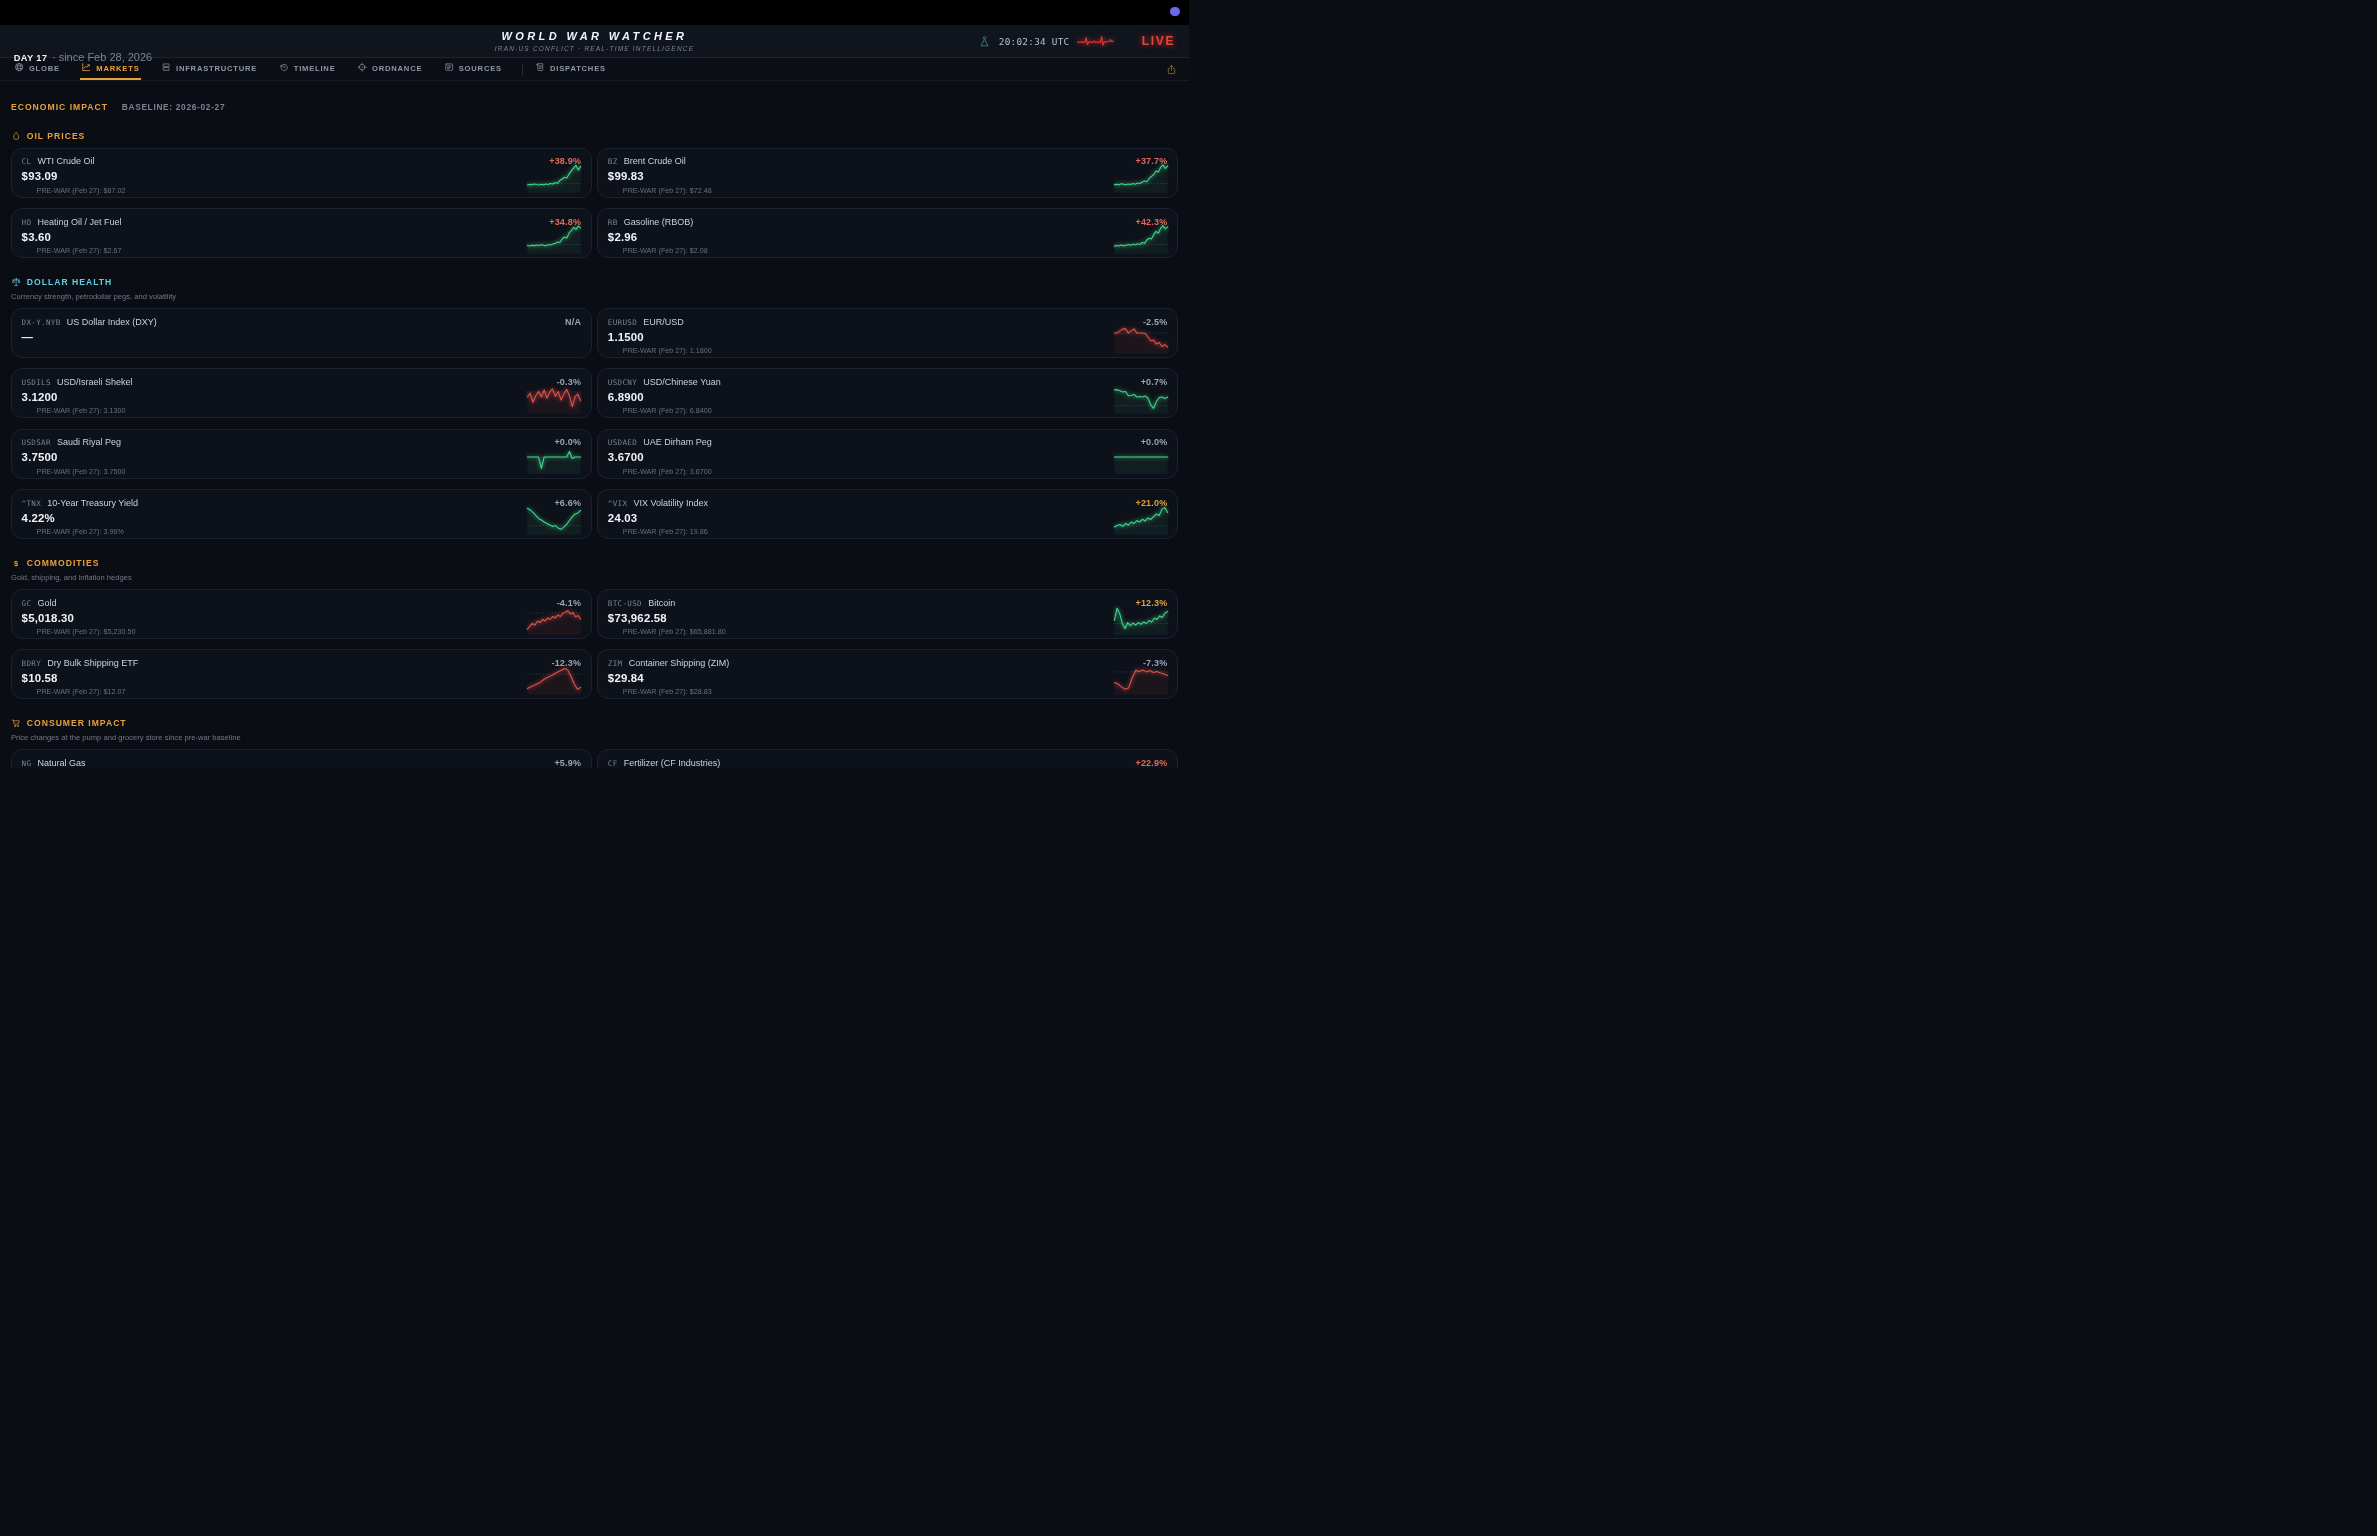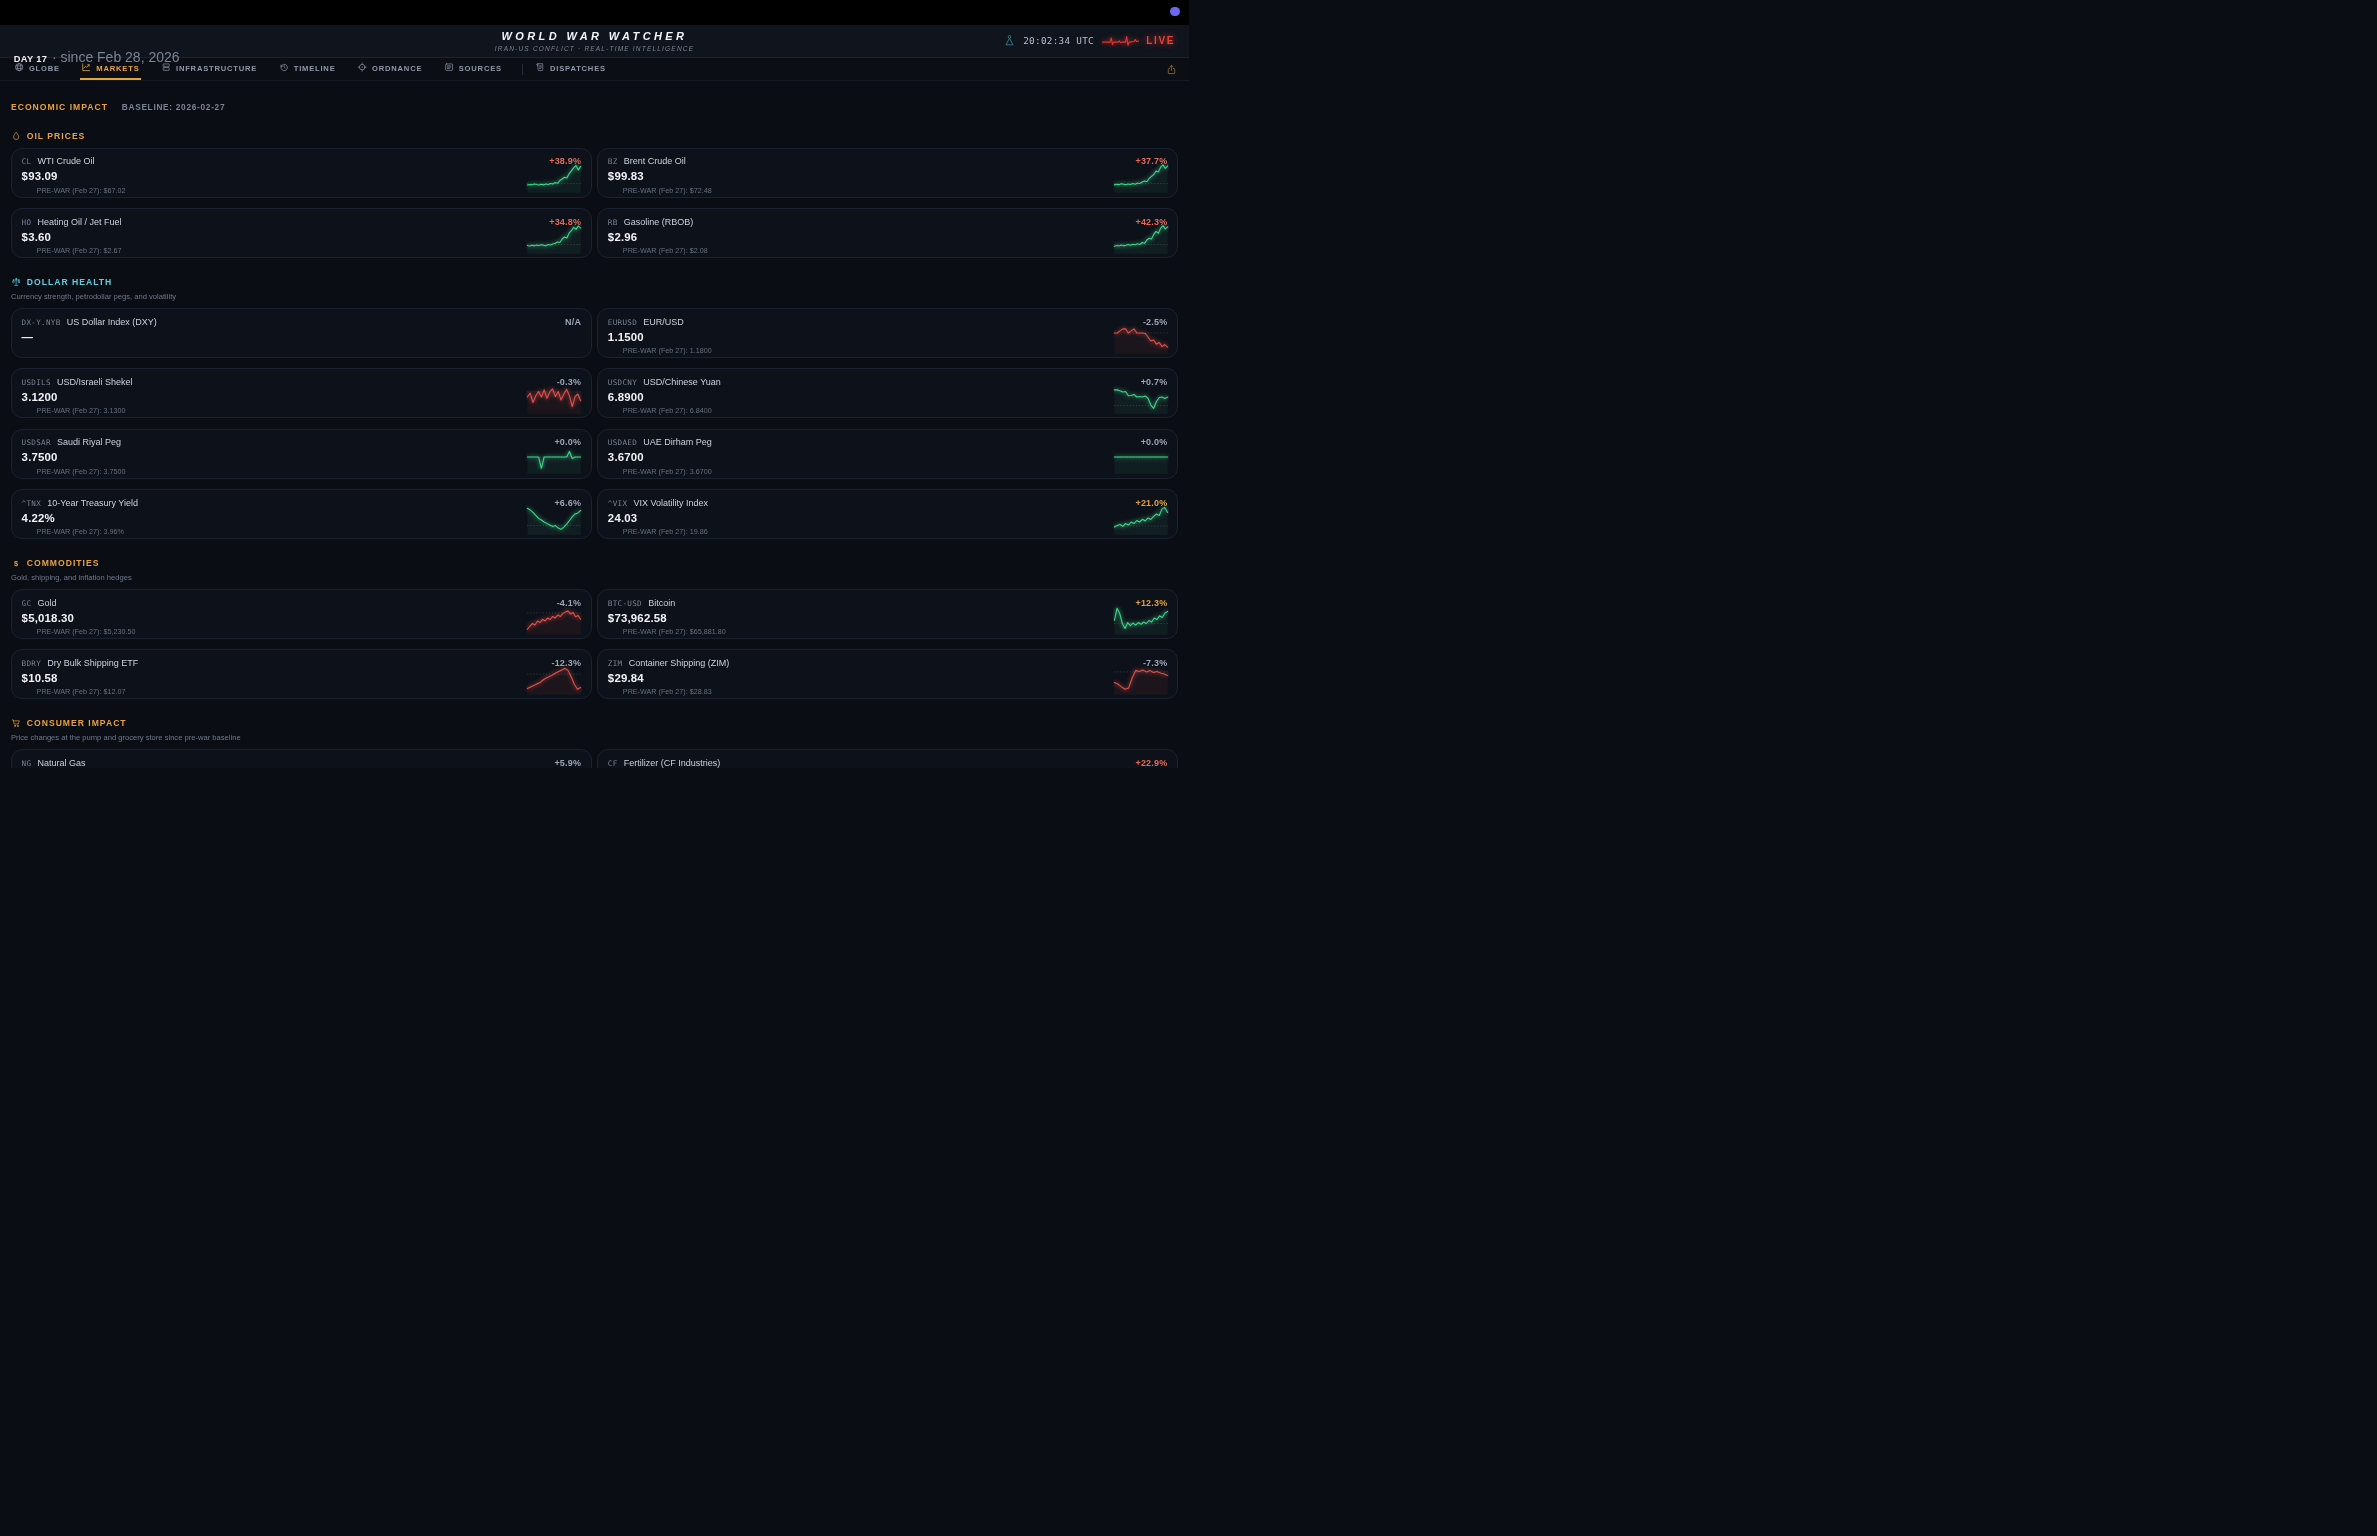--- a/index.html
+++ b/index.html
@@ -11,31 +11,31 @@
   }
   
   .topbar { height:25px; background:#000; position:relative; }
   .notif-dot { position:absolute; right:9px; top:6.9px; width:9.6px; height:9.6px; border-radius:50%; background:#6a68ee; }
 
   
   .header { height:33px; background:#10141d; border-bottom:0.7px solid #1c2330;
             display:flex; align-items:center; padding:0 13.8px; position:relative; }
   .header-left { display:flex; align-items:baseline; }
   .day { font-weight:bold; color:#eef1f7; font-size:9.3px; letter-spacing:0.3px; }
-  .since { color:#7b8495; font-size:14px; margin-left:4.8px;margin-top:32px; }
+  .since { color:#7b8495; font-size:11px; margin-left:4.8px;margin-top:32px; }
   .header-center { position:absolute; left:50%; transform:translateX(-50%); text-align:center;font-style:italic; }
   .title { font-size:11px; font-weight:bold; letter-spacing:3.4px; color:#f2f5fa; white-space:nowrap; }
   .subtitle { font-size:6.5px; letter-spacing:1.2px; color:#7b8495; margin-top:2.1px; white-space:nowrap; }
   .header-right { margin-left:auto; display:flex; align-items:center; gap:7.6px; }
   .antenna { color:#3d8a92; display:flex; }
   .antenna svg { width:13px; height:13px; }
   .clock { font-family:"DejaVu Sans Mono", monospace; font-size:9.3px; color:#b7bfcc; letter-spacing:0.3px; }
   .ecg { display:flex; align-items:center; }
-  .live { color:#e2453a; font-weight:bold; letter-spacing:1.7px; font-size:10px;
-          text-shadow:0 0 6.2px rgba(232,55,43,.9); }
+  .live { color:#e2453a; font-weight:bold; letter-spacing:1.7px; font-size:12px;
+          text-shadow:0 0 6.2px rgba(232,55,43,.9);margin-left:20px; }
 
   
   .nav { height:23px; display:flex; align-items:stretch; padding:0 12.4px;
          border-bottom:0.7px solid #151b26; background:#0b0e15; }
   .tabs { display:flex; align-items:stretch; }
   .tab { display:flex; align-items:center; gap:4.8px; font-size:7.6px; font-weight:bold;
          letter-spacing:0.8px; color:#8e98a8; margin-right:18.6px; padding:0 1.4px;
          border-bottom:2.1px solid transparent; cursor:pointer; white-space:nowrap; }
   .tab svg { width:10.3px; height:10.3px; flex:none; }
   .tab.active { color:#e9a23b; border-bottom-color:#e9a23b; }

